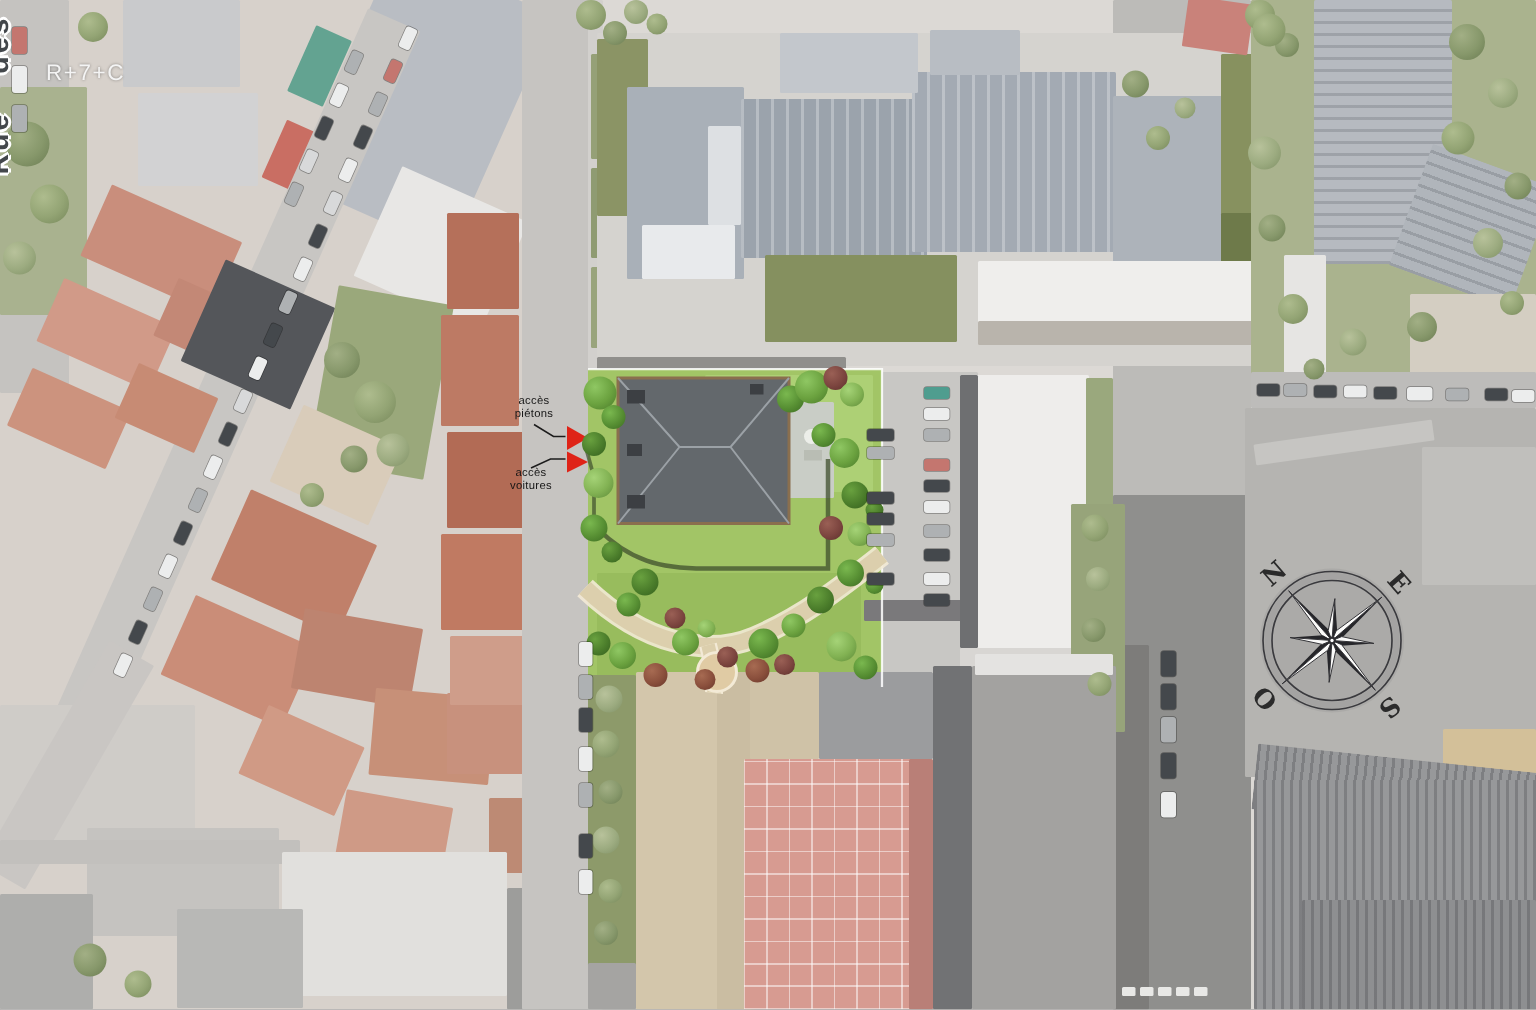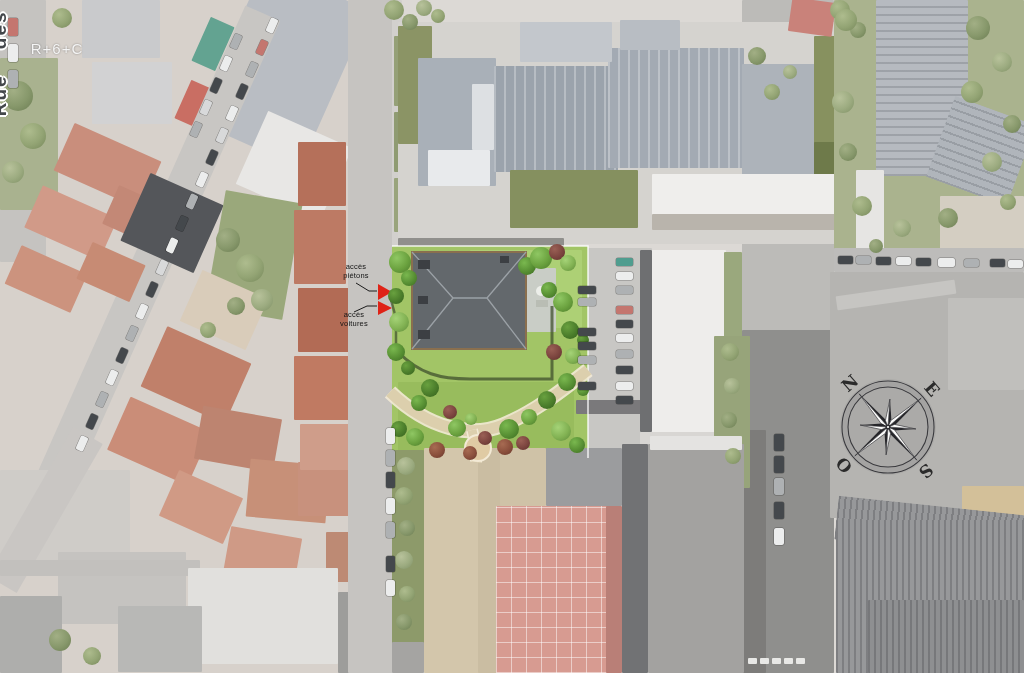--- a/index.html
+++ b/index.html
@@ -356,16 +356,16 @@
       <div class="car" style="left: 222px; top: 56px; width: 8px; height: 15px; background: rgb(236, 237, 237); transform: rotate(24deg);"></div>
       <div class="car" style="left: 212px; top: 78px; width: 8px; height: 15px; background: rgb(68, 72, 76); transform: rotate(24deg);"></div>
       <div class="car" style="left: 202px; top: 100px; width: 8px; height: 15px; background: rgb(216, 217, 218); transform: rotate(24deg);"></div>
       <div class="car" style="left: 192px; top: 122px; width: 8px; height: 15px; background: rgb(174, 177, 179); transform: rotate(24deg);"></div>
       <div class="car" style="left: 8px; top: 18px; width: 10px; height: 18px; background: rgb(196, 118, 111);"></div>
       <div class="car" style="left: 8px; top: 44px; width: 10px; height: 18px; background: rgb(236, 237, 237);"></div>
       <div class="car" style="left: 8px; top: 70px; width: 10px; height: 18px; background: rgb(174, 177, 179);"></div>
     </div>
 
   <div class="street-label">Rue des Pavillons</div>
-  <div class="bldg-label">R+6+C</div>
+  <div class="bldg-label">R+7+C</div>
   <div class="access-label a1">accès piétons</div>
   <div class="access-label a2">accès voitures</div>
 </div>
 
 </body></html>

